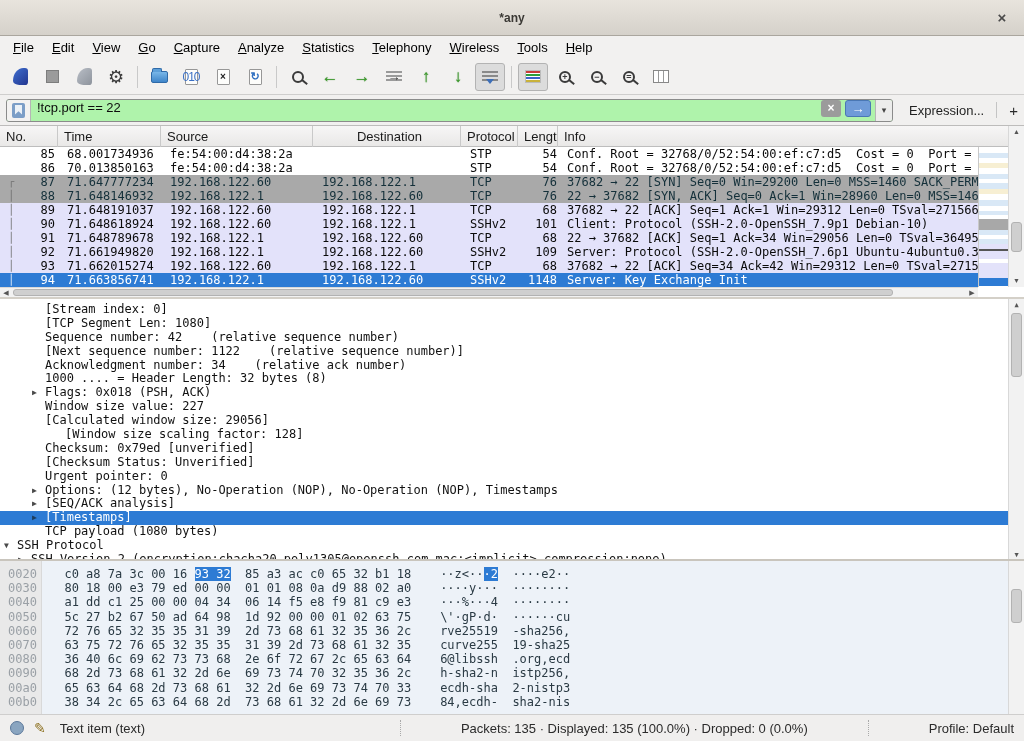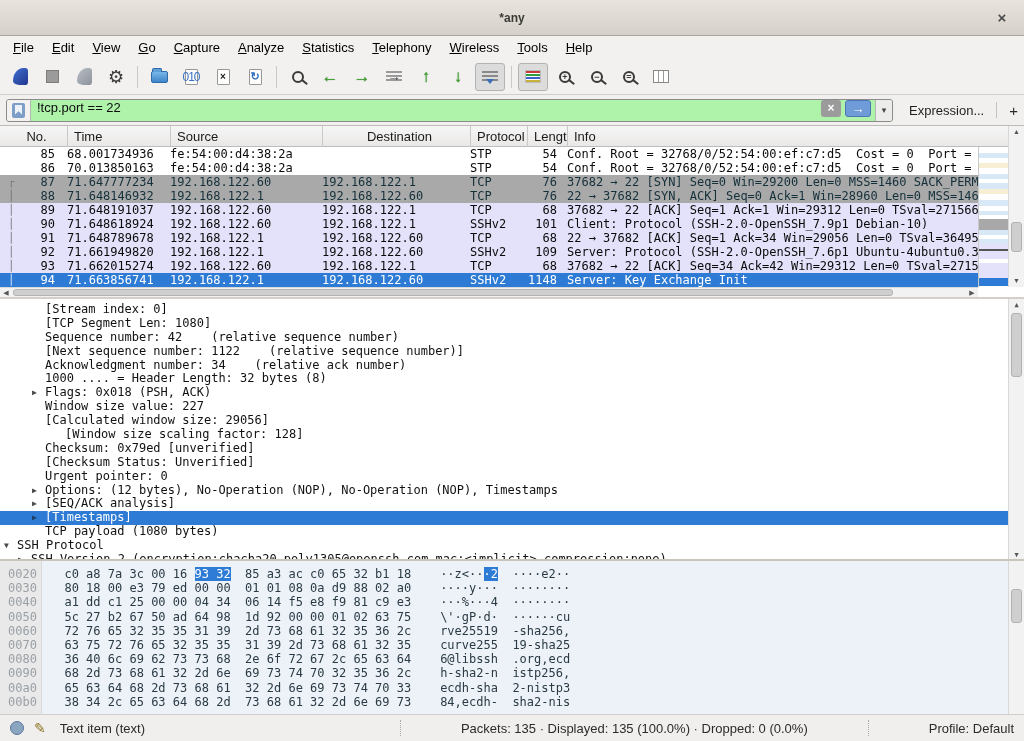--- a/index.html
+++ b/index.html
@@ -227,21 +227,21 @@
       <span class="fb-apply">→</span>
       <span class="fb-caret">▾</span>
     </div>
     <span class="fb-expression">Expression...</span>
     <span class="fb-sep2"></span>
     <span class="fb-plus">+</span>
   </div>
 
   <div class="plist">
     <div class="phead" id="phead">
-        <div class="ph-cell" style="width: 68px; text-align: center;">No.</div>
+        <div class="ph-cell" style="width: 58px;">No.</div>
         <div class="ph-cell" style="width: 103px;">Time</div>
         <div class="ph-cell" style="width: 152px;">Source</div>
         <div class="ph-cell" style="width: 148px; text-align: center;">Destination</div>
         <div class="ph-cell" style="width: 57px;">Protocol</div>
         <div class="ph-cell" style="width: 40px;">Length</div>
         <div class="ph-cell" style="flex: 1 1 0%;">Info</div>
       </div>
     <div class="prows" id="prows">
         <div class="prow st-white"><span class="pc pc0">85</span><span class="pc pc1">68.001734936</span><span class="pc pc2">fe:54:00:d4:38:2a</span><span class="pc pc3"></span><span class="pc pc4">STP</span><span class="pc pc5">54</span><span class="pc pc6">Conf. Root = 32768/0/52:54:00:ef:c7:d5  Cost = 0  Port = </span></div>
         <div class="prow st-white"><span class="pc pc0">86</span><span class="pc pc1">70.013850163</span><span class="pc pc2">fe:54:00:d4:38:2a</span><span class="pc pc3"></span><span class="pc pc4">STP</span><span class="pc pc5">54</span><span class="pc pc6">Conf. Root = 32768/0/52:54:00:ef:c7:d5  Cost = 0  Port = </span></div>

